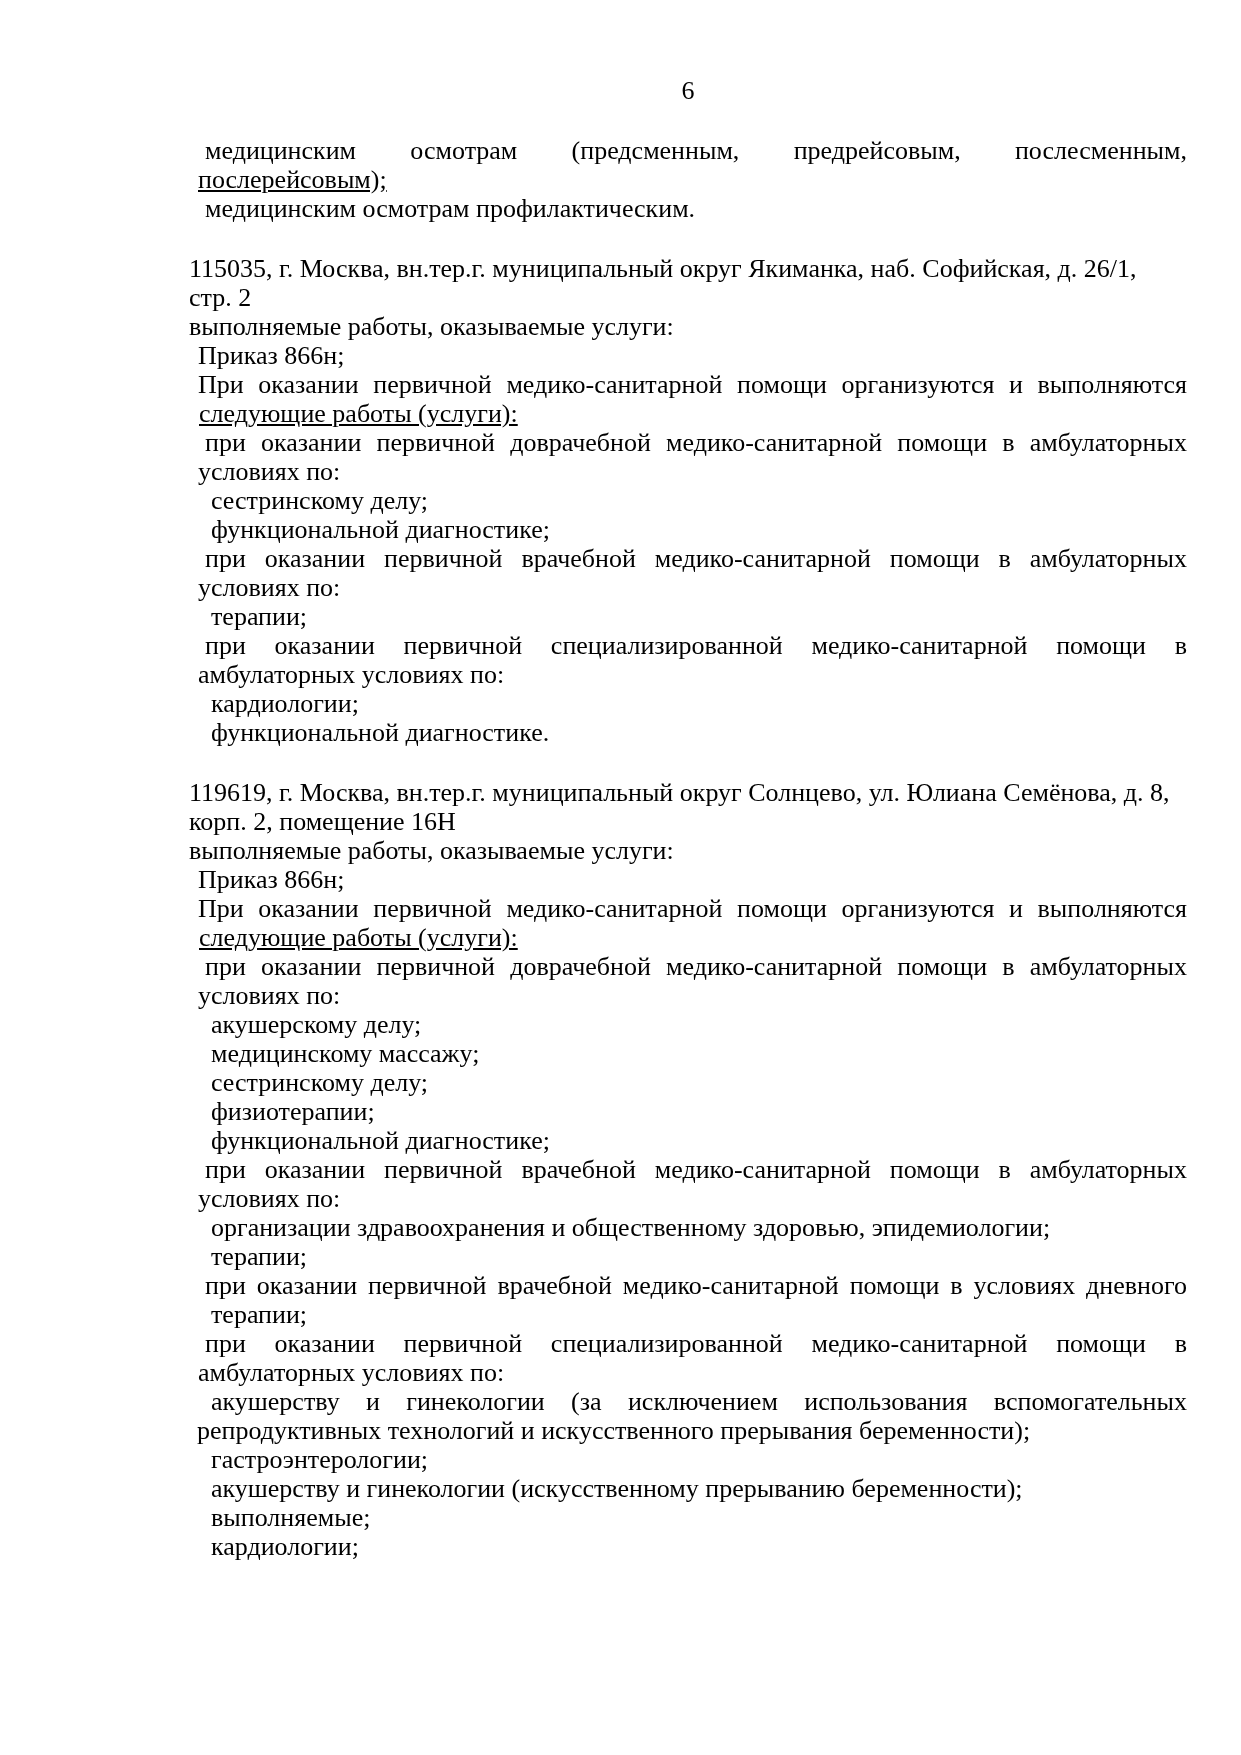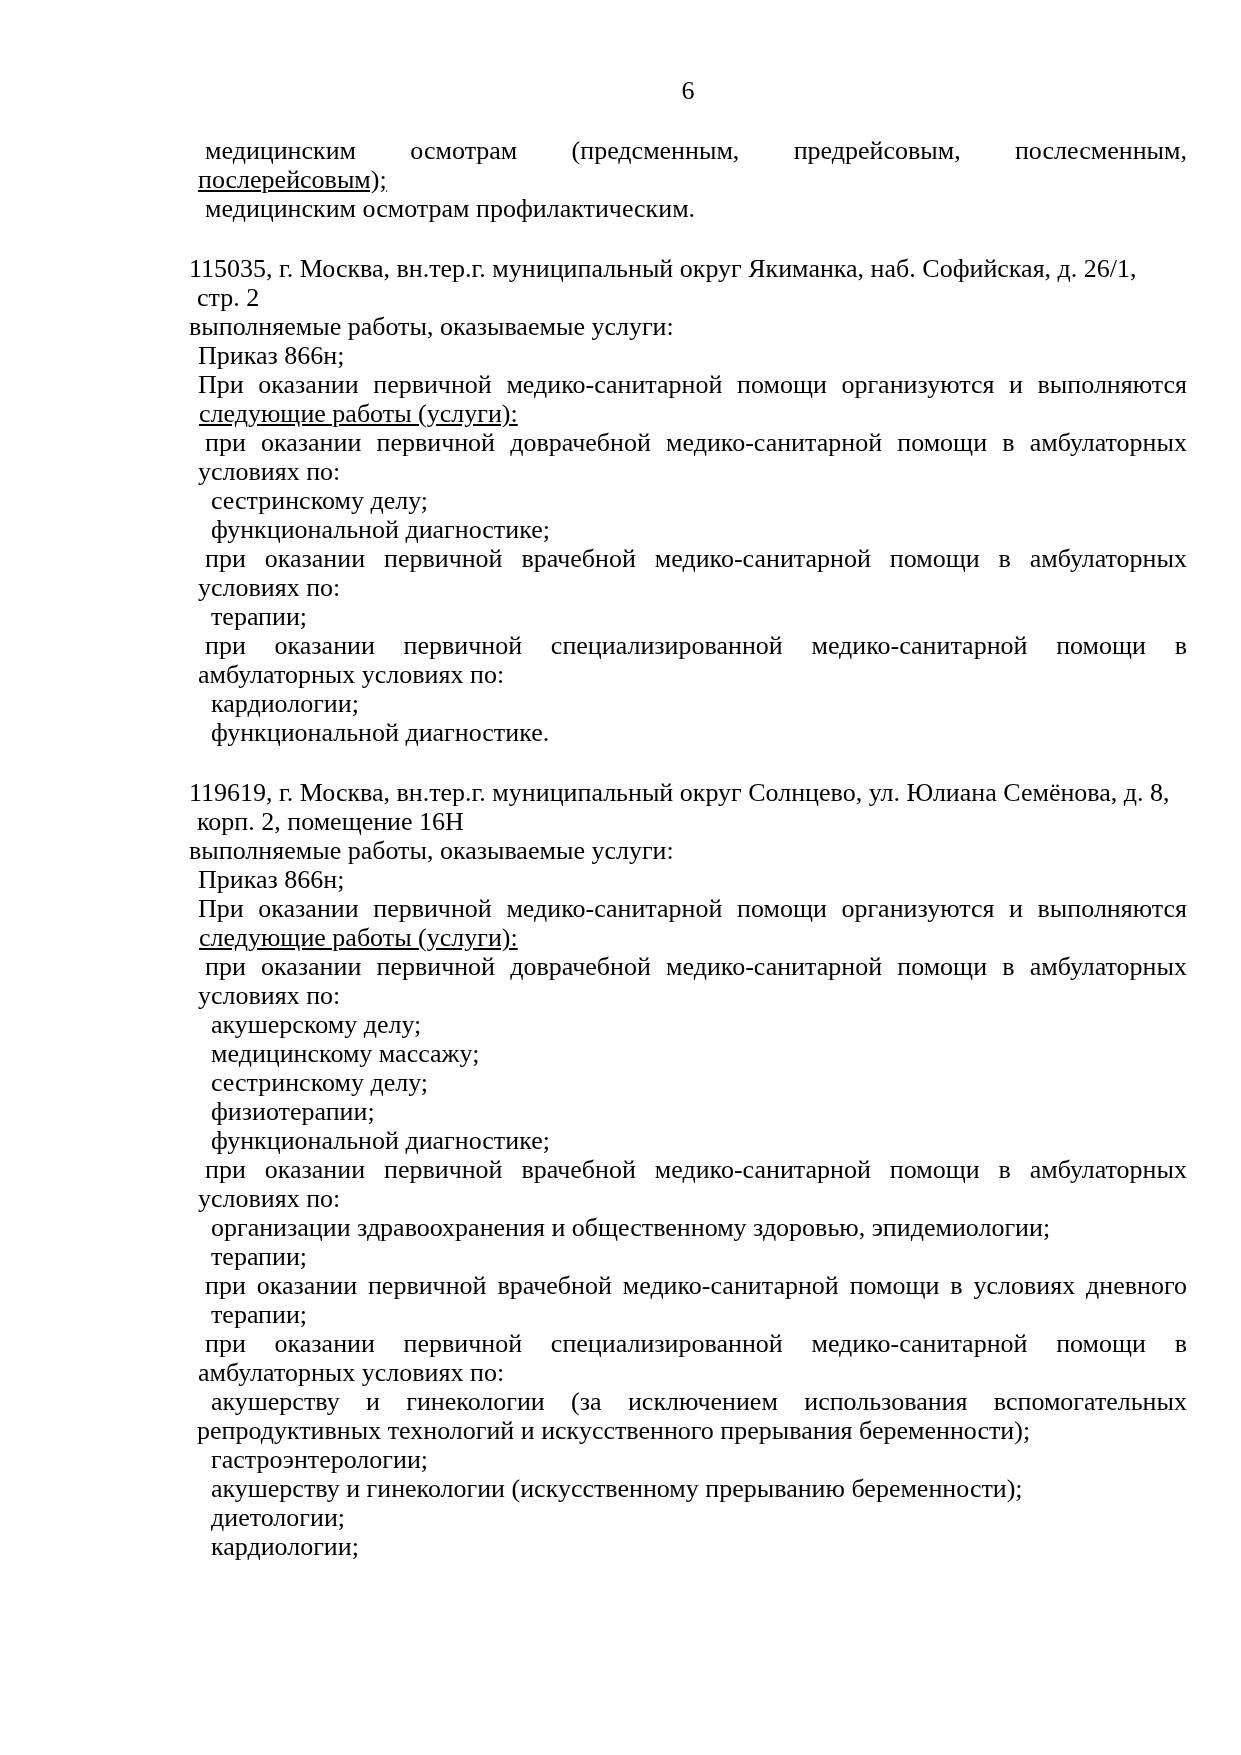--- a/index.html
+++ b/index.html
@@ -36,21 +36,21 @@
   }
   
   .ln.jst {
     text-align: justify;
     text-align-last: justify;
     -moz-text-align-last: justify;
   }
 
   
   .p-address .ln-first { padding-left: 0; }
-  .p-address .ln-rest  { padding-left: 0; margin-left: 8px; }
+  .p-address .ln-rest  { padding-left: 0; }
   .p-label   .ln-first { padding-left: 0; }
   .p-order   .ln-first { padding-left: 9px; }
   .p-l1      .ln-first { padding-left: 9px; }
   .p-l1      .ln-rest  { padding-left: 10px; text-decoration: underline; }
   .p-l2      .ln-first { padding-left: 16px; }
   .p-l2      .ln-rest  { padding-left: 9px; }
   .p-item    .ln-first { padding-left: 22px; }
   .p-item    .ln-rest  { padding-left: 8px; }
   .p-item2   .ln-first { padding-left: 16px; }
   .p-item2   .ln-rest  { padding-left: 9px; text-decoration: underline; }
@@ -171,20 +171,20 @@
           <div class="ln ln-first jst">акушерству и гинекологии (за исключением использования вспомогательных</div>
           <div class="ln ln-rest">репродуктивных технологий и искусственного прерывания беременности);</div>
         </div>
         <div class="para p-item">
           <div class="ln ln-first">гастроэнтерологии;</div>
         </div>
         <div class="para p-item">
           <div class="ln ln-first">акушерству и гинекологии (искусственному прерыванию беременности);</div>
         </div>
         <div class="para p-item">
-          <div class="ln ln-first">диетологии;</div>
+          <div class="ln ln-first">выполняемые;</div>
         </div>
         <div class="para p-item">
           <div class="ln ln-first">кардиологии;</div>
         </div>
       </section>
     </main>
 </div>
 
 </body></html>

